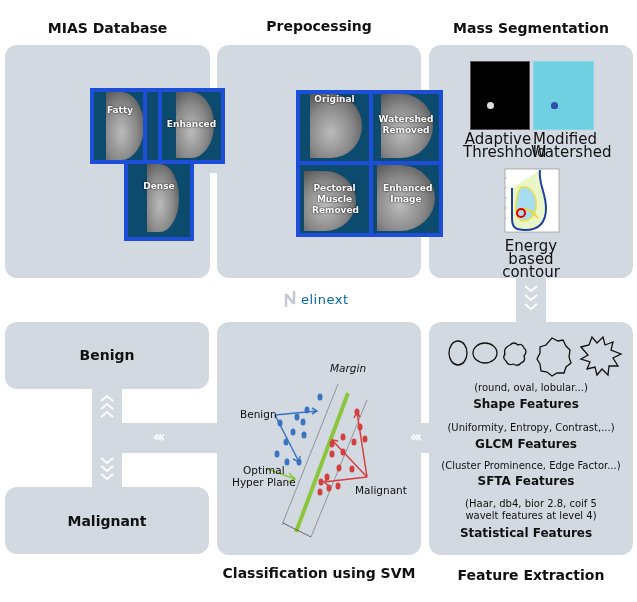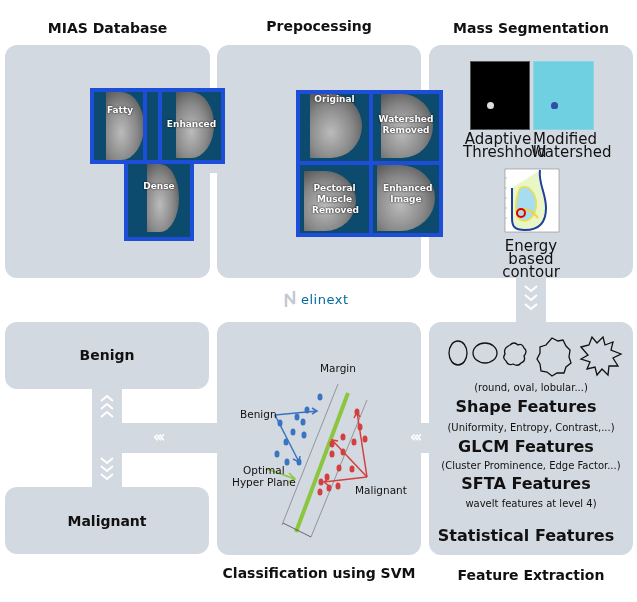--- a/index.html
+++ b/index.html
@@ -6,21 +6,21 @@
   body { width: 637px; height: 602px; position: relative; overflow: hidden; font-family: "DejaVu Sans", sans-serif; color: #111; }
   .title { position: absolute; font-weight: bold; font-size: 14px; text-align: center; color: #111; }
   .panel { position: absolute; background: #d3d9e1; border-radius: 12px; }
   .conn { position: absolute; background: #d3d9e1; }
   .chev { position: absolute; color: #ffffff; font-size: 15px; font-weight: bold; letter-spacing: -3px; line-height: 1; }
   .mammo { position: absolute; background: #0c4a6e; overflow: hidden; border: 4px solid #1d4ed8; margin-left: 48px; }
   .mammo .tissue { position: absolute; border-radius: 0 60% 60% 0 / 0 50% 50% 0; background: radial-gradient(ellipse at 40% 60%, #bbb 0%, #888 50%, #555 85%, #222 100%); }
   .mammo .lbl { position: absolute; left: 0; right: 0; text-align: center; color: #fff; font-weight: bold; font-size: 9px; line-height: 11px; text-shadow: 0 0 2px #000; }
   .cap { position: absolute; font-size: 15px; text-align: center; line-height: 13px; color: #111; }
   .feat-sub { position: absolute; left: 430px; width: 202px; text-align: center; font-size: 10px; color: #111; line-height: 12px; }
-  .feat-head { position: absolute; left: 430px; width: 192px; text-align: center; font-size: 16px; font-weight: bold; color: #111; }
+  .feat-head { position: absolute; left: 430px; width: 192px; text-align: center; font-size: 12px; font-weight: bold; color: #111; }
   .big { position: absolute; font-weight: bold; font-size: 14px; text-align: center; color: #111; }
   .svmtxt { position: absolute; font-size: 10.5px; color: #111; line-height: 12px; text-align: center; }
 </style>
 </head>
 <body>
 
 <div class="title" style="left:5px; top:20px; width:205px;">MIAS Database</div>
 <div class="title" style="left:217px; top:18px; width:204px;">Prepocessing</div>
 <div class="title" style="left:430px; top:20px; width:202px;">Mass Segmentation</div>
 
@@ -186,21 +186,21 @@
     <polyline points="150,155 115,118"></polyline>
       <polyline points="116,124 115,118 121,119"></polyline>
     <polyline points="150,155 107,160"></polyline>
       <polyline points="112,156 107,160 112,164"></polyline>
   </g>
   <g stroke="#8cc63f" stroke-width="1.5" fill="none">
     <polyline points="50,147 78,157"></polyline>
       <polyline points="72,151 78,157 71,160"></polyline>
   </g>
 </svg>
-<div class="svmtxt" style="left:320px; top:362px;">Margin</div>
+<div class="svmtxt" style="left:330px; top:362px;font-style:italic;">Margin</div>
 <div class="svmtxt" style="left:240px; top:408px;">Benign</div>
 <div class="svmtxt" style="left:232px; top:464px;">
   <div>Optimal</div>
   <div>Hyper Plane</div>
 </div>
 <div class="svmtxt" style="left:355px; top:484px;">Malignant</div>
 
 <div class="big" style="left:217px; top:565px; width:204px;">Classification using SVM</div>
 
 <svg style="position:absolute; left:444px; top:333px;" width="185" height="44" viewBox="0 0 185 44">
@@ -212,17 +212,18 @@
     <path d="M137,14 l8,-2 l3,-8 l5,6 l6,-6 l2,8 l8,-3 l-2,8 l10,4 l-8,4 l5,8 l-9,0 l-1,9 l-6,-6 l-5,6 l-2,-8 l-8,2 l3,-7 l-9,-3 l7,-4Z"></path>
   </g>
 </svg>
 <div class="feat-sub" style="top:382px;">(round, oval, lobular...)</div>
 <div class="feat-head" style="top:397px;">Shape Features</div>
 <div class="feat-sub" style="top:422px;">(Uniformity, Entropy, Contrast,...)</div>
 <div class="feat-head" style="top:437px;">GLCM Features</div>
 <div class="feat-sub" style="top:460px;">(Cluster Prominence, Edge Factor...)</div>
 <div class="feat-head" style="top:474px;">SFTA Features</div>
 <div class="feat-sub" style="top:498px;">
+  <div>(Haar, db4, bior 2.8, coif 5</div>
   <div>wavelt features at level 4)</div>
 </div>
 <div class="feat-head" style="top:526px;">Statistical Features</div>
 
 <div class="big" style="left:429px; top:567px; width:204px;">Feature Extraction</div>
 
 </body></html>

